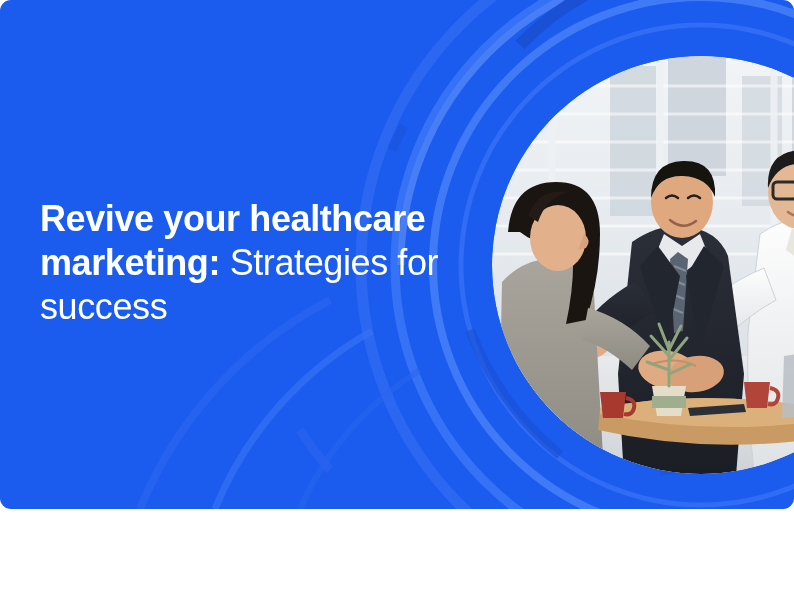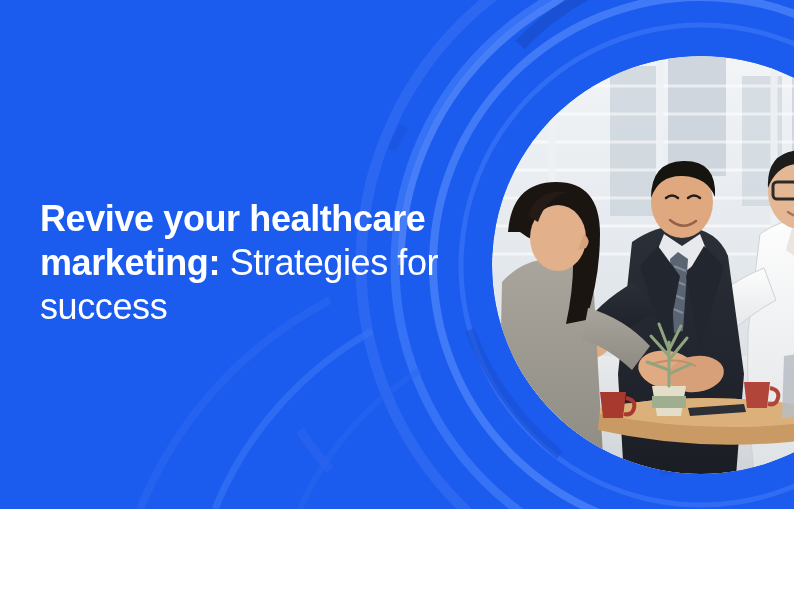--- a/index.html
+++ b/index.html
@@ -3,21 +3,21 @@
 <meta charset="utf-8">
 <style>
   * { margin:0; padding:0; box-sizing:border-box; }
   html,body { width:794px; height:614px; overflow:hidden; background:#ffffff;
     font-family:"Liberation Sans", sans-serif; }
 
   .banner { position:relative; width:794px; height:614px; background:#ffffff; overflow:hidden; }
 
   
   .hero { position:absolute; left:0; top:0; width:794px; height:509px;
-          background:#1b5cef; overflow:hidden; }
+          background:#1b5cef; overflow:hidden;border-radius:11px; }
 
   .arc-layer { position:absolute; left:0; top:0; width:794px; height:509px; }
 
   
   .headline { position:absolute; left:40px; top:197px; width:430px;
               color:#ffffff; font-size:36px; line-height:44px;
               letter-spacing:-0.4px; }
   .headline .bold { font-weight:bold; }
   .headline .reg  { font-weight:normal; }
 

